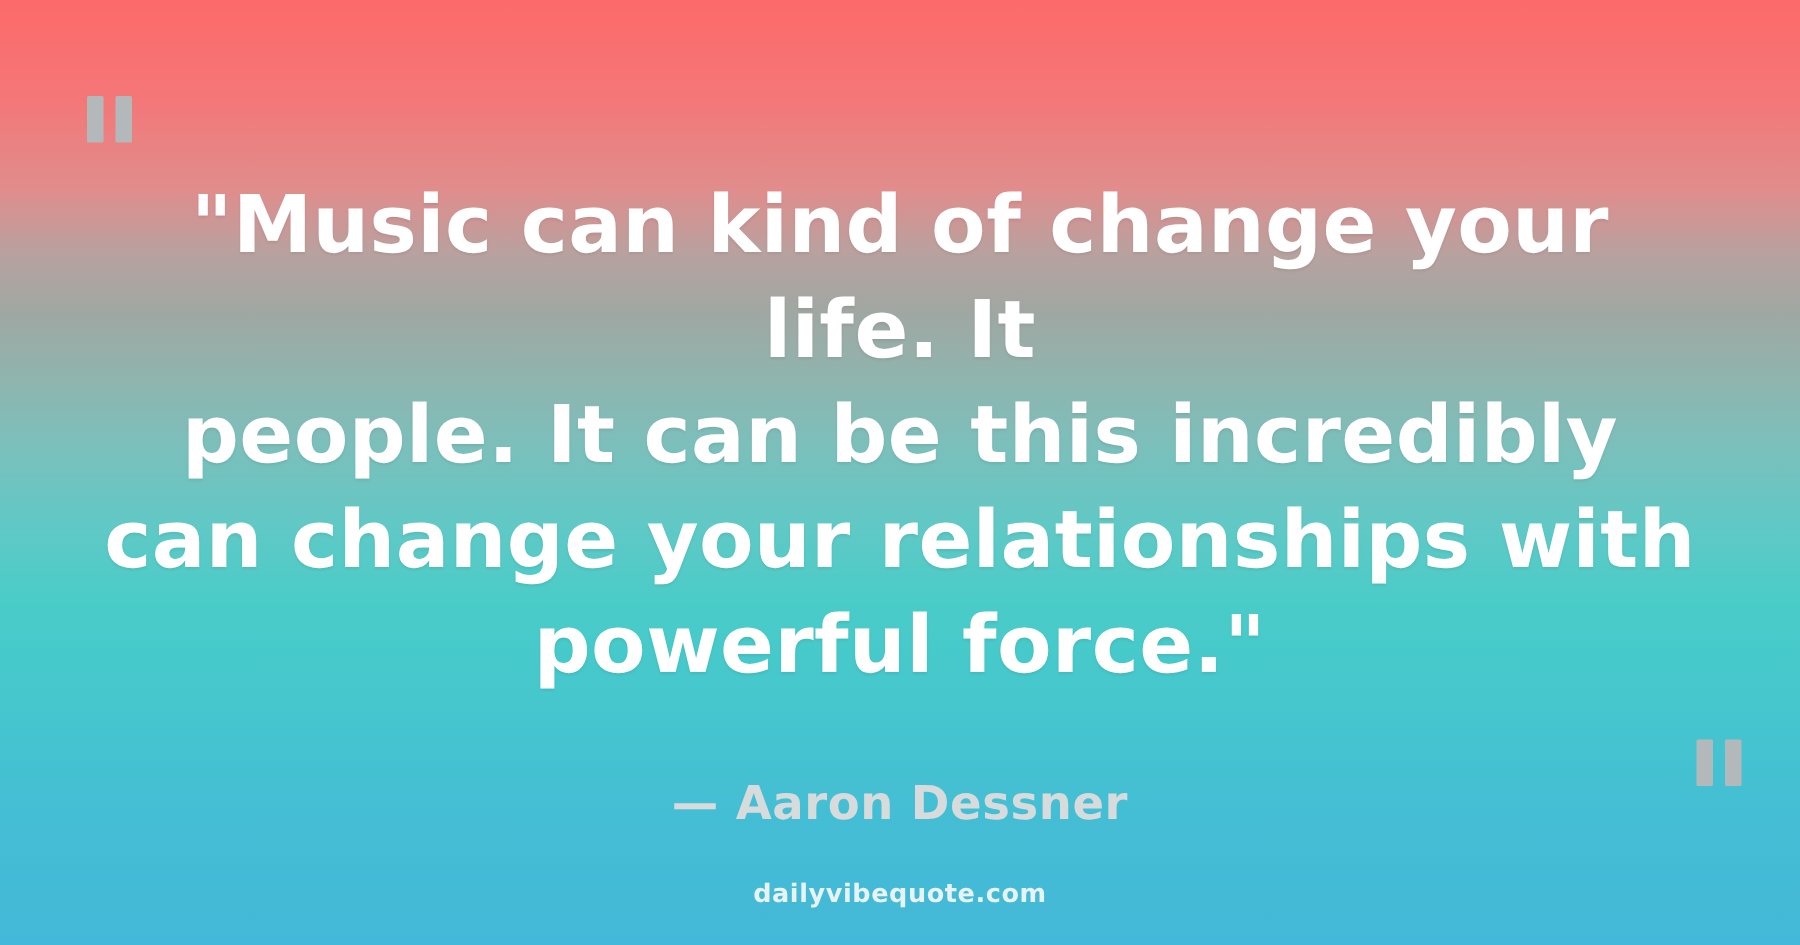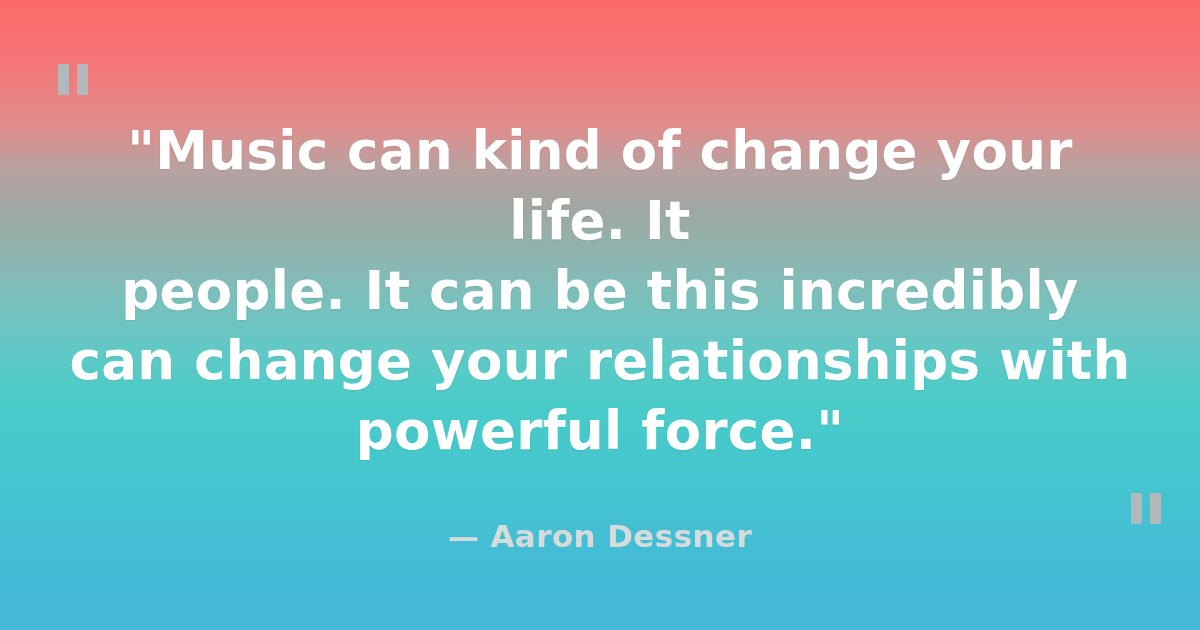--- a/index.html
+++ b/index.html
@@ -120,14 +120,15 @@
       <div>"Music can kind of change your life. It</div>
       <div>people. It can be this incredibly</div>
       <div>can change your relationships with</div>
       <div>powerful force."</div>
     </div>
 
     <div class="attribution">— Aaron Dessner</div>
 
   </div>
 
+  <div class="footer">dailyvibequote.com</div>
 
 </div>
 
 </body></html>

